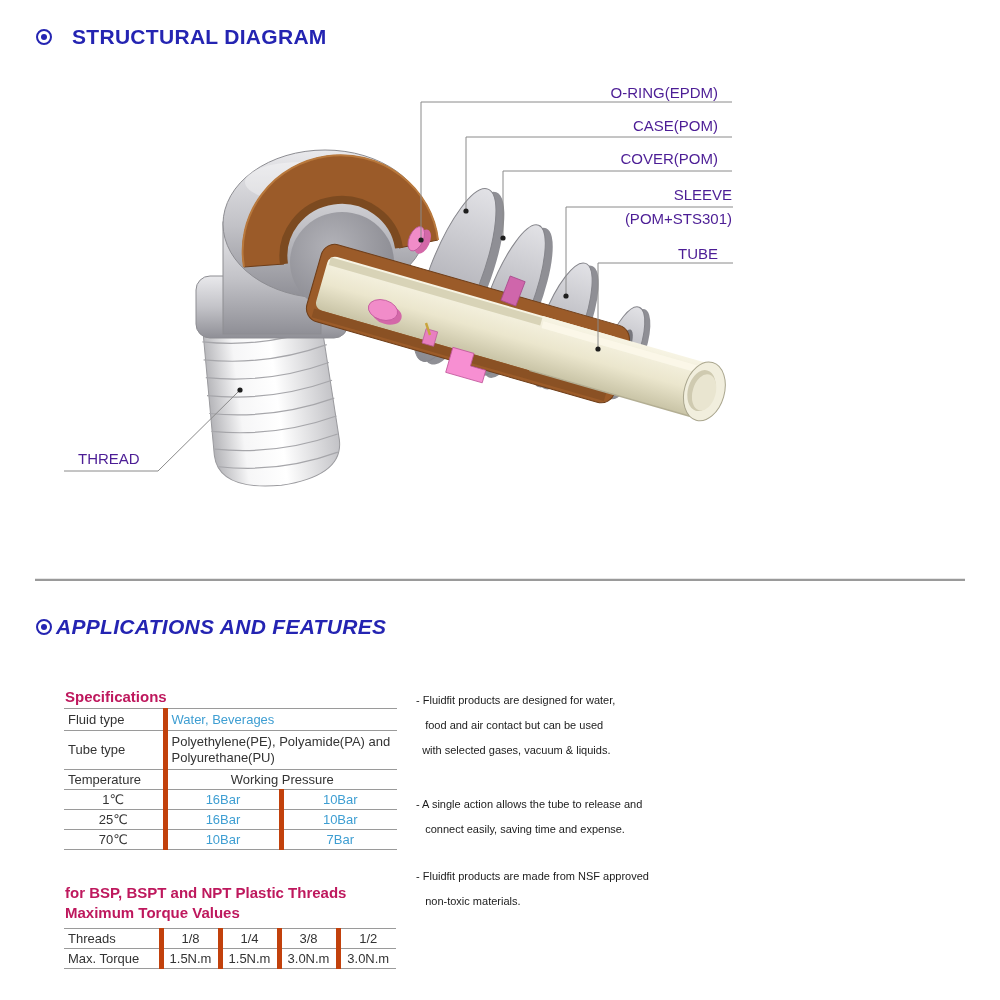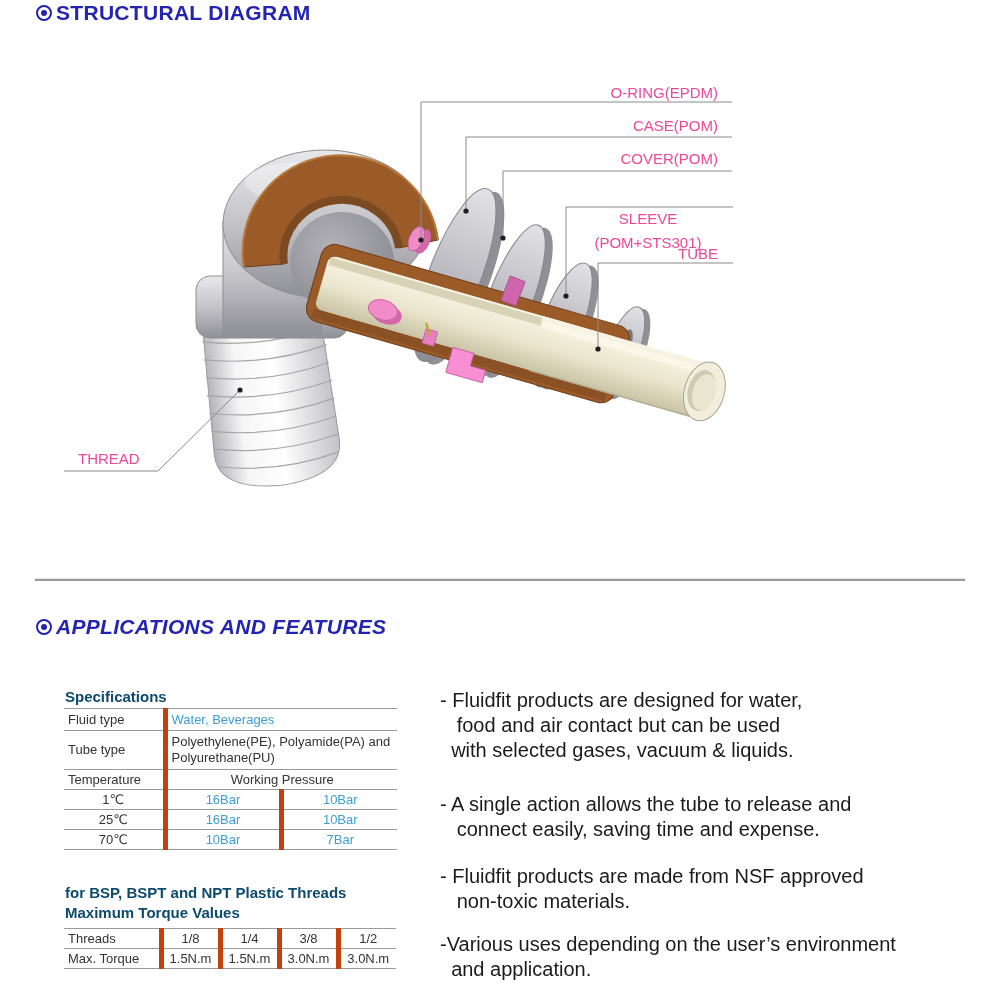--- a/index.html
+++ b/index.html
@@ -8,52 +8,52 @@
 
   
   .sec-title{position:absolute;left:36px;display:flex;align-items:center;
              font-size:21px;font-weight:bold;color:#2424b2;letter-spacing:.3px;white-space:nowrap;}
   .bullet-icon{display:inline-block;width:12px;height:12px;border:2.5px solid #2424b2;
                border-radius:50%;position:relative;margin-right:4px;flex:0 0 auto;}
   .bullet-icon::after{content:"";position:absolute;left:50%;top:50%;width:6px;height:6px;
                margin:-3px 0 0 -3px;background:#2424b2;border-radius:50%;}
 
   
-  .dlabel{position:absolute;font-size:15px;color:#ec4899;line-height:17px;white-space:nowrap;}
+  .dlabel{position:absolute;font-size:15px;color:#4c1d95;line-height:17px;white-space:nowrap;}
   .r-align{text-align:right;}
-  .c-align{text-align:center;margin-top:24px;}
+  .c-align{text-align:right;}
 
   
   .divider{position:absolute;left:35px;top:578px;width:930px;height:2px;background:#9a9a9a;
            border-top:1px solid #e6e6e6;}
 
   
-  .tbl-title{position:absolute;font-size:15px;font-weight:bold;color:#0c4a6e;line-height:20px;}
+  .tbl-title{position:absolute;font-size:15px;font-weight:bold;color:#be185d;line-height:20px;}
   table.spec,table.torque{position:absolute;border-collapse:collapse;table-layout:fixed;
            font-size:13px;color:#333;}
   table.spec{left:64px;top:708px;width:333px;}
   table.torque{left:64px;top:928px;width:332px;}
   table.spec td,table.torque td{border-top:1px solid #9a9a9a;border-bottom:1px solid #9a9a9a;
            padding:1px 4px;vertical-align:middle;}
   td.lbl{text-align:left;padding-left:8px;}
   td.vline{border-left:5px solid #c2410c;}
   td.ctr{text-align:center;}
   .blu{color:#3e9ed2;}
   tr.h21 td{height:19px;} tr.h38 td{height:36px;line-height:16px;} tr.h19 td{height:17px;}
 
   
-  .feature{position:absolute;left:440px;width:560px;font-size:20px;line-height:25px;
+  .feature{position:absolute;left:416px;width:560px;font-size:11px;line-height:25px;
            color:#1b1b1b;white-space:pre-wrap;}
 </style>
 </head>
 <body>
 
 <div class="page">
 
-  <div class="sec-title" style="top:1px;">
+  <div class="sec-title" style="top:25px;gap:16px;">
     <span class="bullet-icon"></span>
     <span>STRUCTURAL DIAGRAM</span>
   </div>
 
   <svg width="1000" height="575" viewBox="0 0 1000 575" style="position:absolute;left:0;top:0;">
     <defs>
       <linearGradient id="gThread" x1="0" y1="0" x2="1" y2="0">
         <stop offset="0" stop-color="#b2b2b6"></stop>
           <stop offset="0.25" stop-color="#f6f6f7"></stop>
         <stop offset="0.55" stop-color="#ffffff"></stop>
@@ -263,16 +263,14 @@
   </tbody>
     </table>
 
   <div class="feature" style="top:688px;">- Fluidfit products are designed for water,
    food and air contact but can be used
   with selected gases, vacuum &amp; liquids.</div>
   <div class="feature" style="top:792px;">- A single action allows the tube to release and
    connect easily, saving time and expense.</div>
   <div class="feature" style="top:864px;">- Fluidfit products are made from NSF approved
    non-toxic materials.</div>
-  <div class="feature" style="top:932px;">-Various uses depending on the user’s environment
-  and application.</div>
 
 </div>
 
 </body></html>

